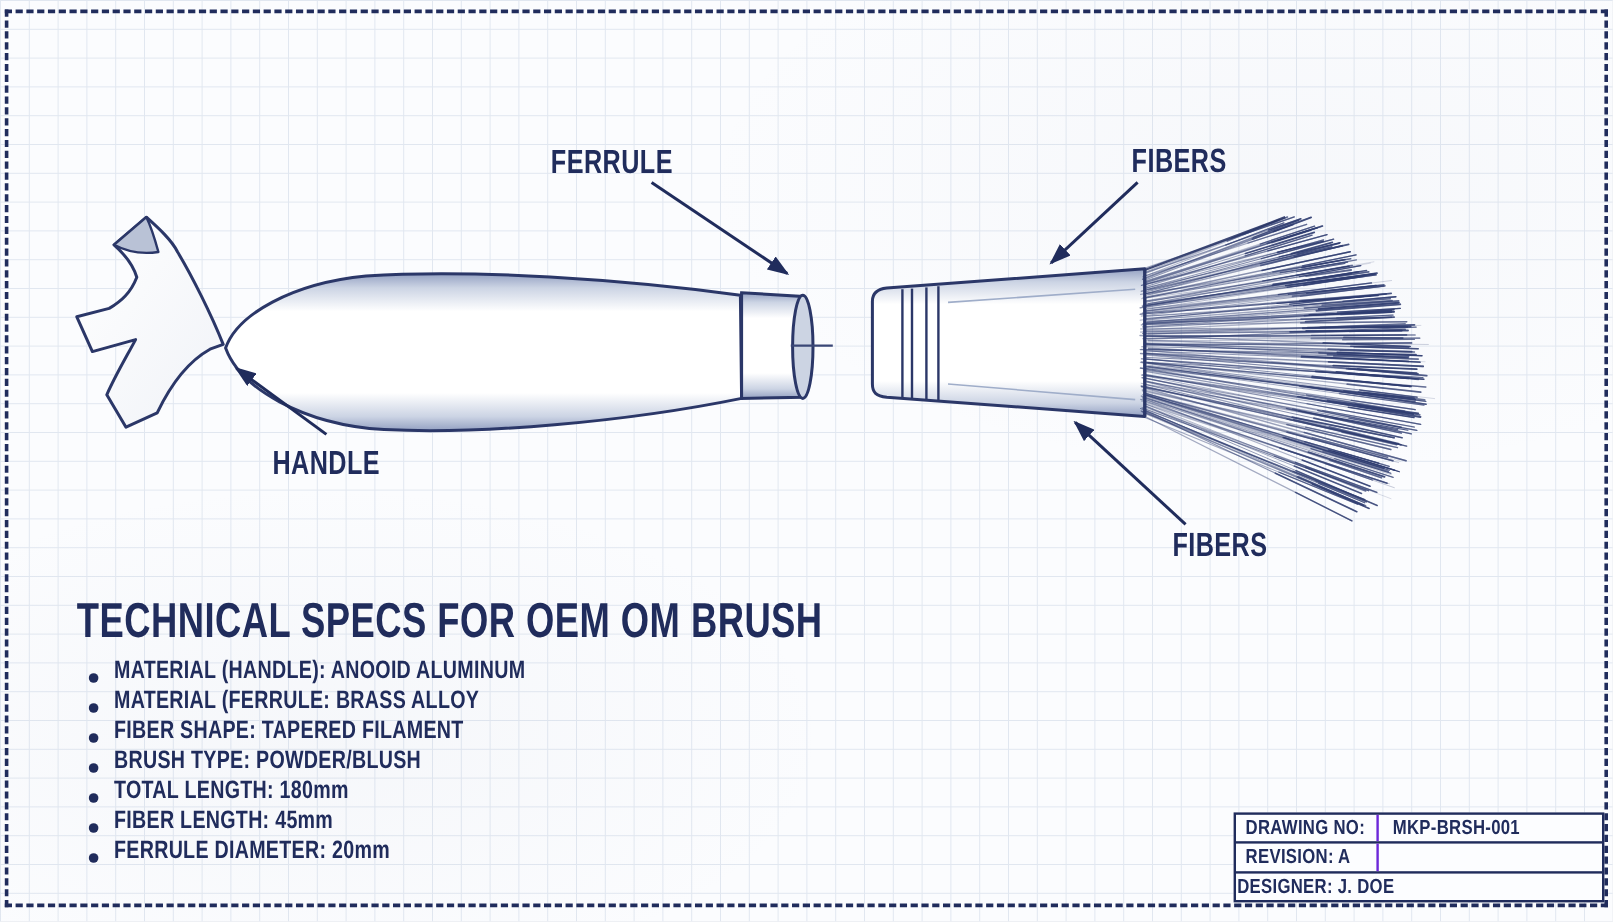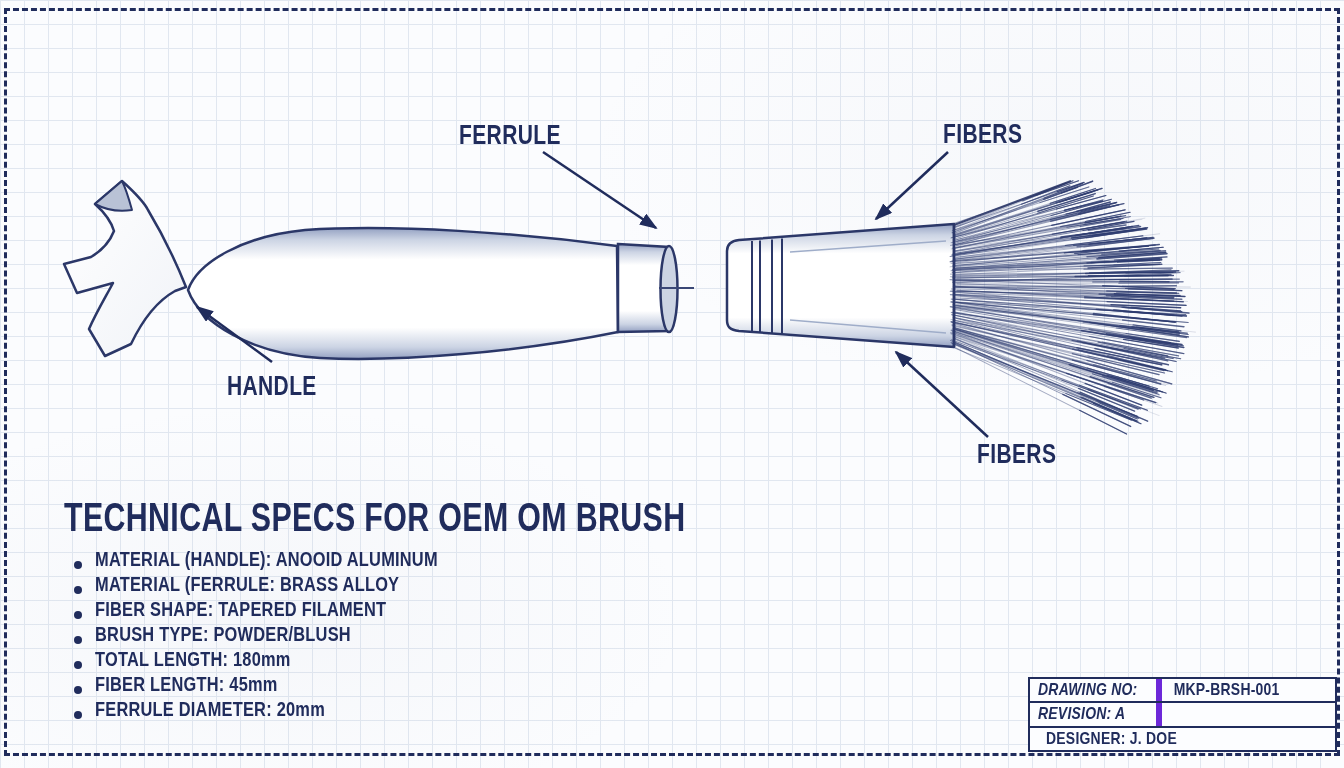--- a/index.html
+++ b/index.html
@@ -43,27 +43,27 @@
     position:absolute;left:1028px;top:677px;width:309px;height:75px;z-index:4;
     border:2px solid #202c5c;background:#fcfdff;box-sizing:border-box;
     display:flex;flex-direction:column;
   }
   .tb-row{display:flex;flex:1;border-bottom:2px solid #202c5c;min-height:0;}
   .tb-row:last-child{border-bottom:none;}
   .tb-cell{
     display:flex;align-items:center;font-weight:bold;font-size:17px;white-space:nowrap;
     box-sizing:border-box;overflow:visible;
   }
-  .tb-label{width:132px;border-right:6px solid #6d28d9;padding-left:8px;font-style:italic;}
+  .tb-label{width:119px;border-right:2px solid #6d28d9;padding-left:8px;}
   .tb-label .cond, .tb-value .cond, .tb-wide .cond{
     transform:scaleX(0.82);transform-origin:left center;display:inline-block;letter-spacing:0.3px;
   }
   .tb-value{flex:1;justify-content:flex-start;}
   .tb-value .cond{transform-origin:center center;}
-  .tb-wide{flex:1;padding-left:16px;border-right:none;}
+  .tb-wide{flex:1;padding-left:1px;border-right:none;}
 </style>
 </head>
 <body>
 
 <div class="page">
 
   <svg class="drawing" width="1344" height="768" viewBox="0 0 1344 768">
     <defs>
       <linearGradient id="metalV" x1="0" y1="0" x2="0" y2="1">
         <stop offset="0" stop-color="#94a1c2"></stop>

